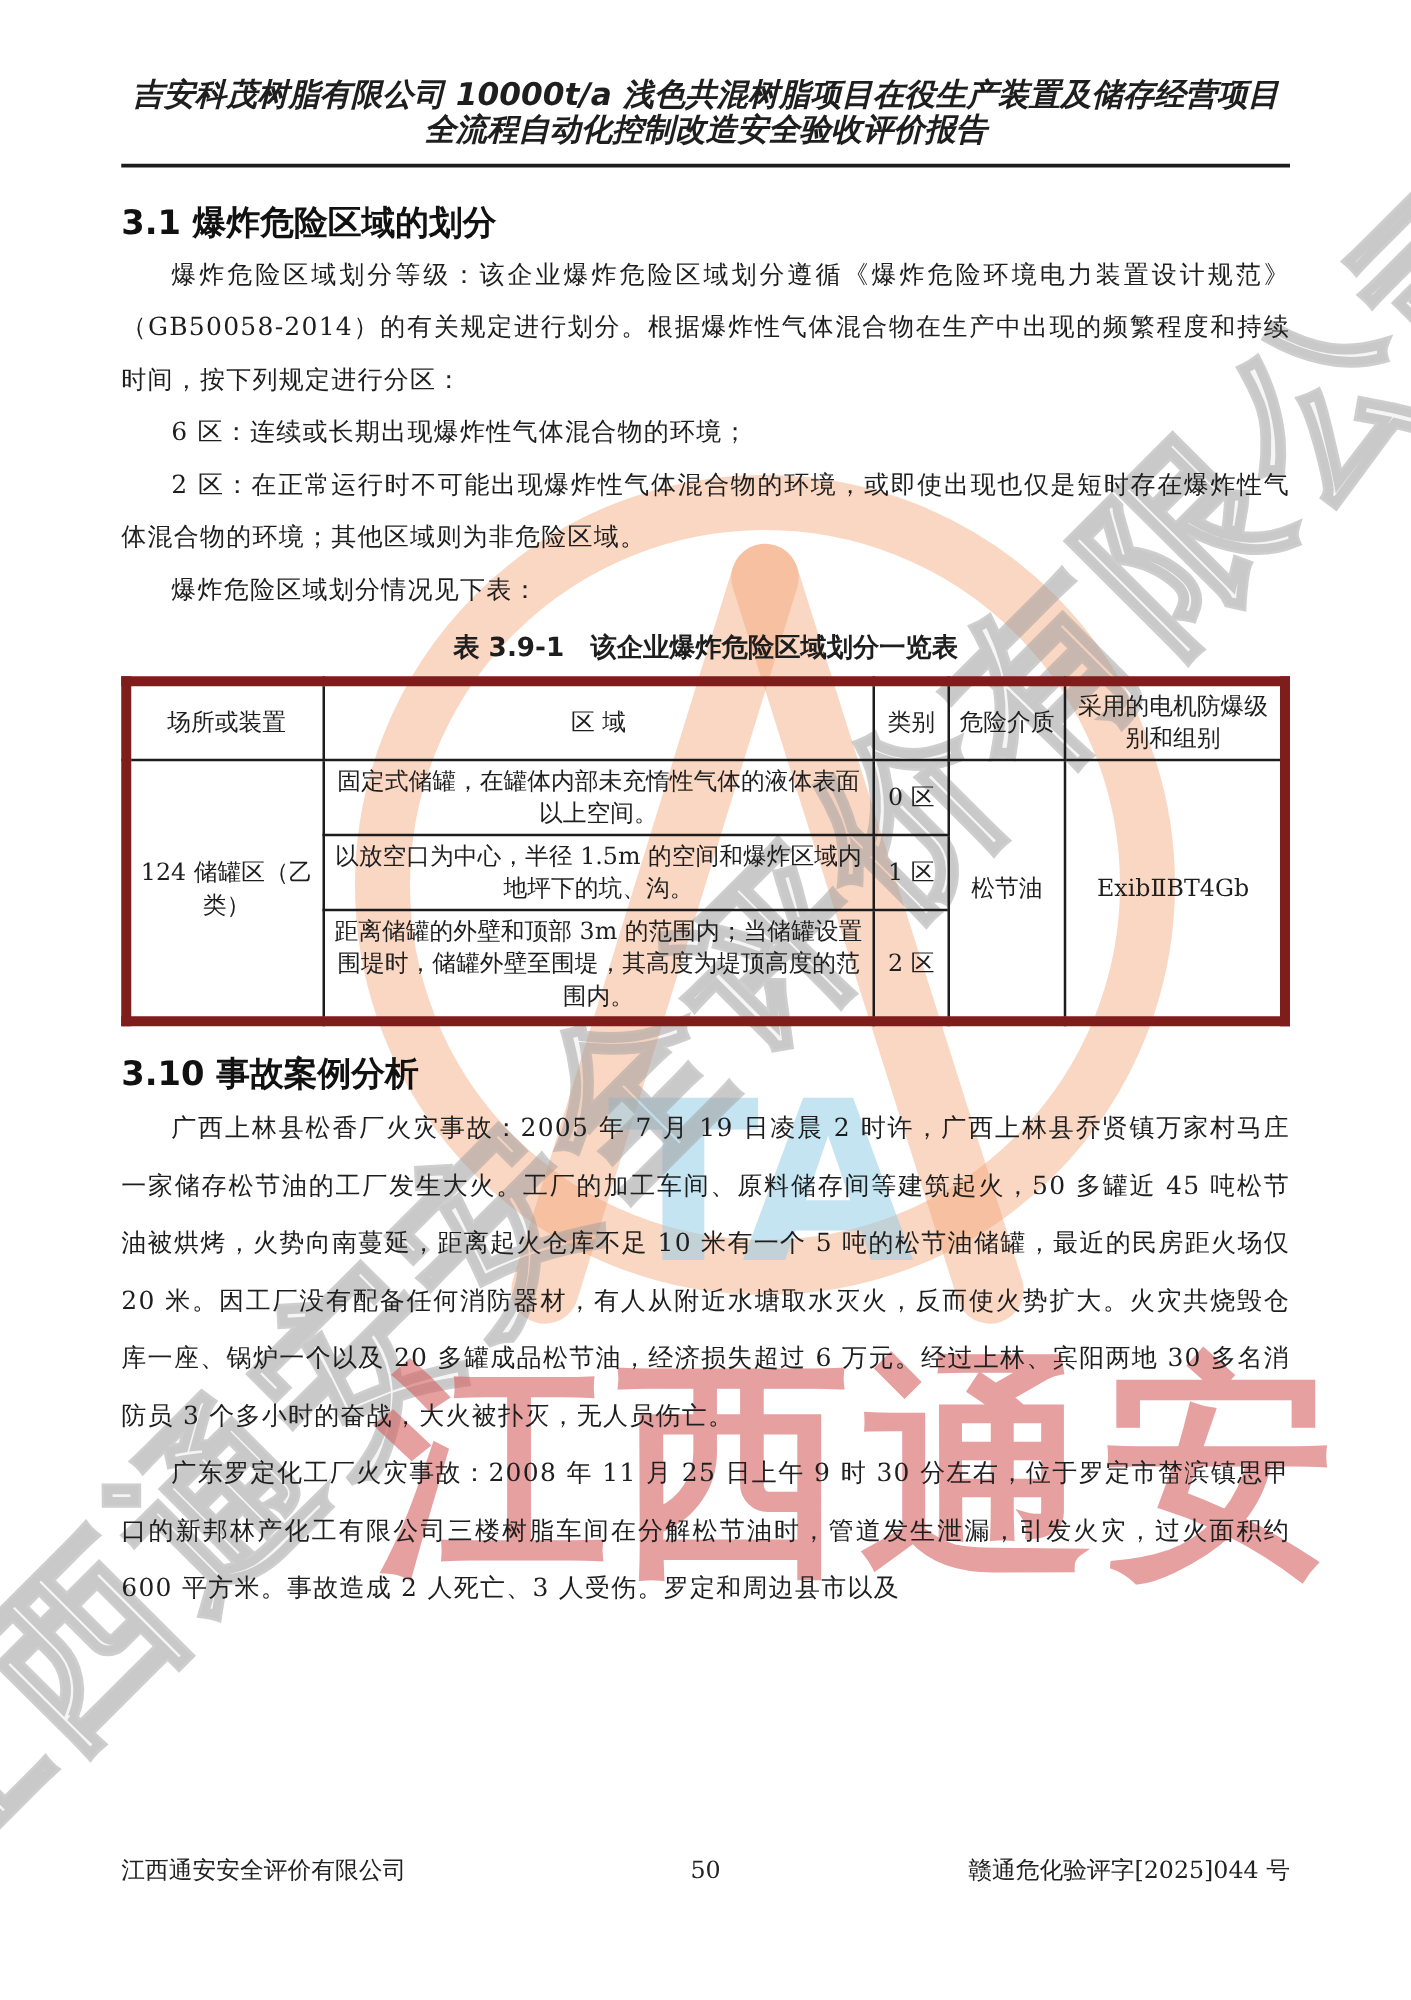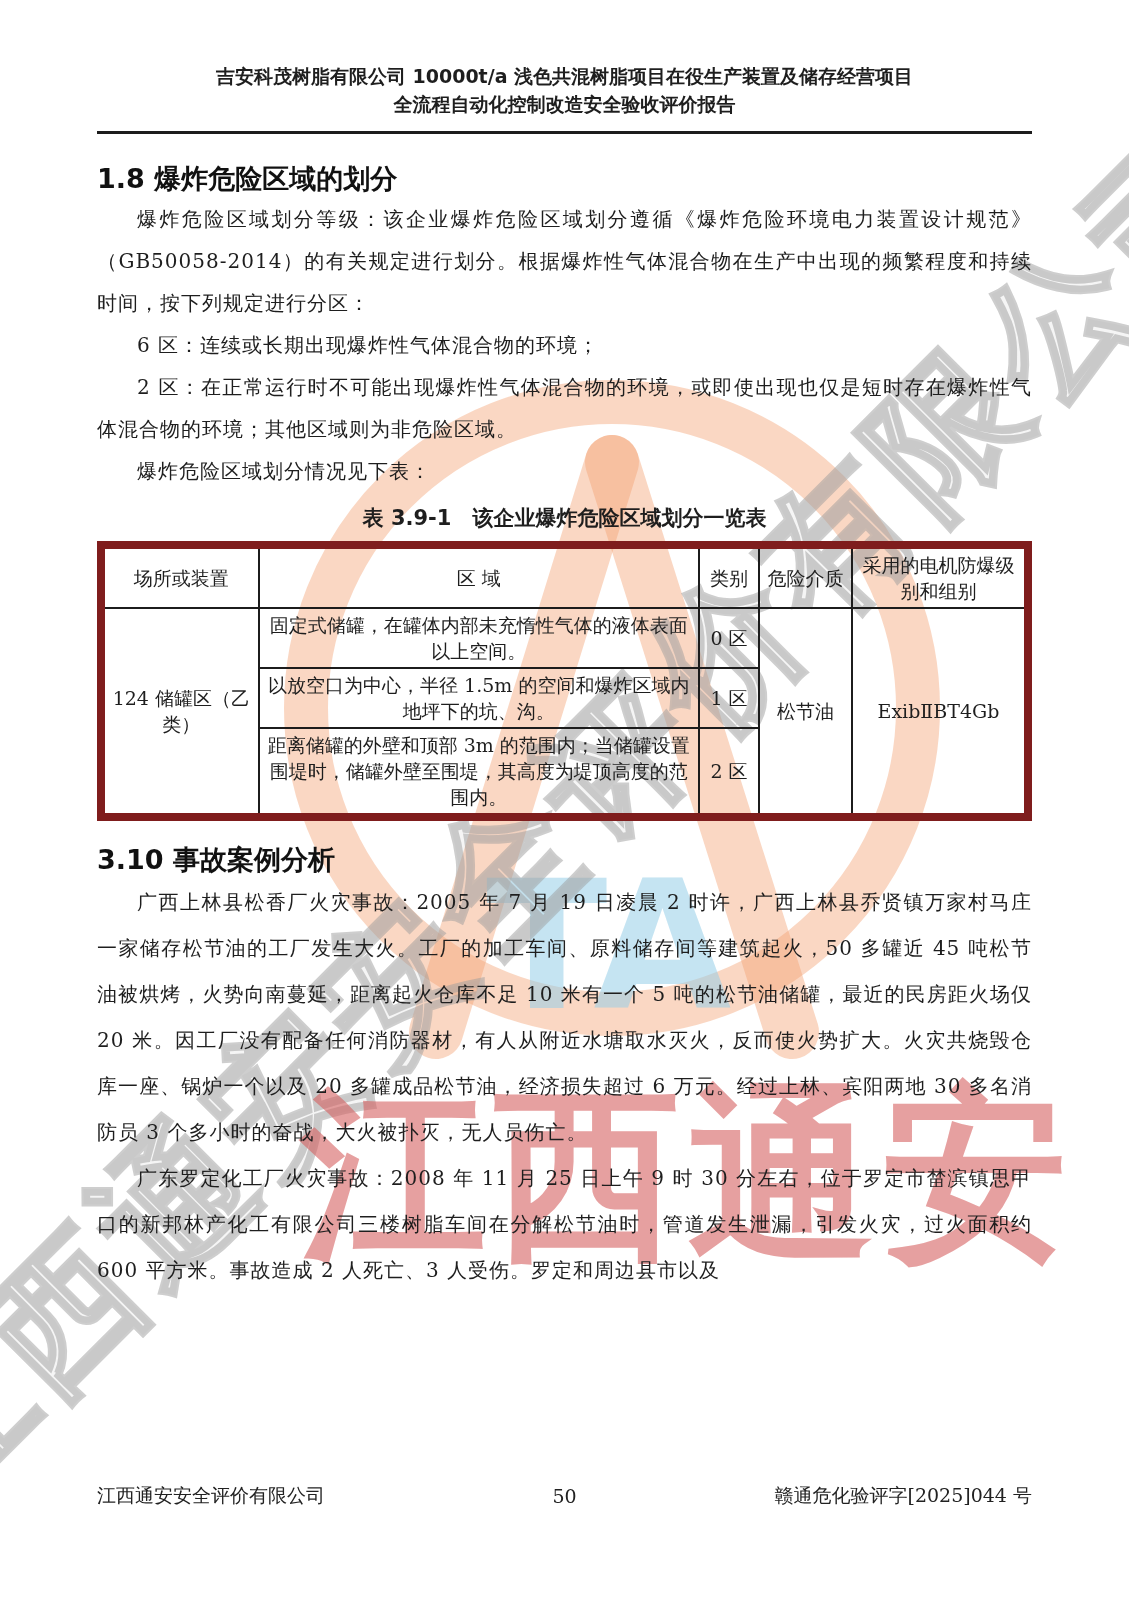--- a/index.html
+++ b/index.html
@@ -30,23 +30,24 @@
     font-weight:bold;
     font-size:186px;letter-spacing:8px;
     color:rgba(214,96,96,0.60);
   }
   
   .content{position:relative;z-index:1;padding:62px 97px 0 97px;}
   .doc-header{
     text-align:center;
     font-family:"DejaVu Sans","Liberation Sans",sans-serif;
     font-weight:bold;
-    font-size:19px;line-height:28px;
+    font-size:25px;line-height:28px;
     padding-bottom:13px;
     border-bottom:3px solid #1c1c1c;
+    font-style:italic;
   }
   h2.sec{
     font-family:"DejaVu Sans","Liberation Sans",sans-serif;
     font-weight:bold;color:#111;
     font-size:27px;line-height:38px;
     margin:26px 0 0 0;
   }
   h2.sec2{margin-top:20px;}
   p.body{
     font-size:20px;line-height:42px;
@@ -119,21 +120,21 @@
     <div class="wm-red">江西通安</div>
   </div>
 
   <div class="content">
 
     <div class="doc-header">
       <div>吉安科茂树脂有限公司 10000t/a 浅色共混树脂项目在役生产装置及储存经营项目</div>
       <div>全流程自动化控制改造安全验收评价报告</div>
     </div>
 
-    <h2 class="sec">1.8 爆炸危险区域的划分</h2>
+    <h2 class="sec">3.1 爆炸危险区域的划分</h2>
 
     <p class="body">爆炸危险区域划分等级：该企业爆炸危险区域划分遵循《爆炸危险环境电力装置设计规范》（GB50058-2014）的有关规定进行划分。根据爆炸性气体混合物在生产中出现的频繁程度和持续时间，按下列规定进行分区：</p>
     <p class="body">6 区：连续或长期出现爆炸性气体混合物的环境；</p>
     <p class="body">2 区：在正常运行时不可能出现爆炸性气体混合物的环境，或即使出现也仅是短时存在爆炸性气体混合物的环境；其他区域则为非危险区域。</p>
     <p class="body">爆炸危险区域划分情况见下表：</p>
 
     <div class="tbl-caption">表 3.9-1　该企业爆炸危险区域划分一览表</div>
 
     <table class="zones">
       <colgroup>

